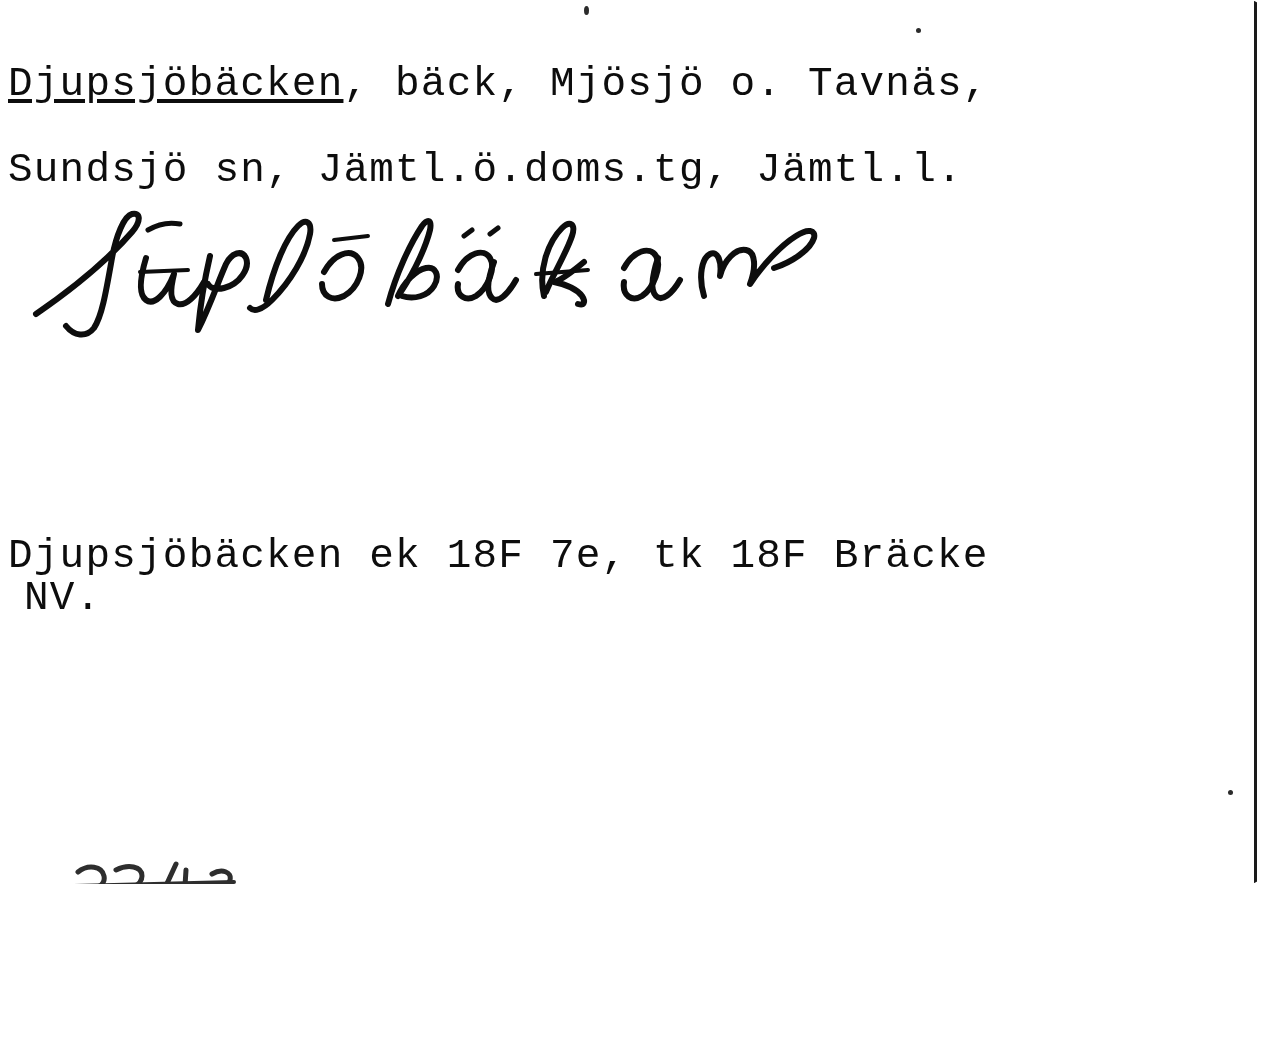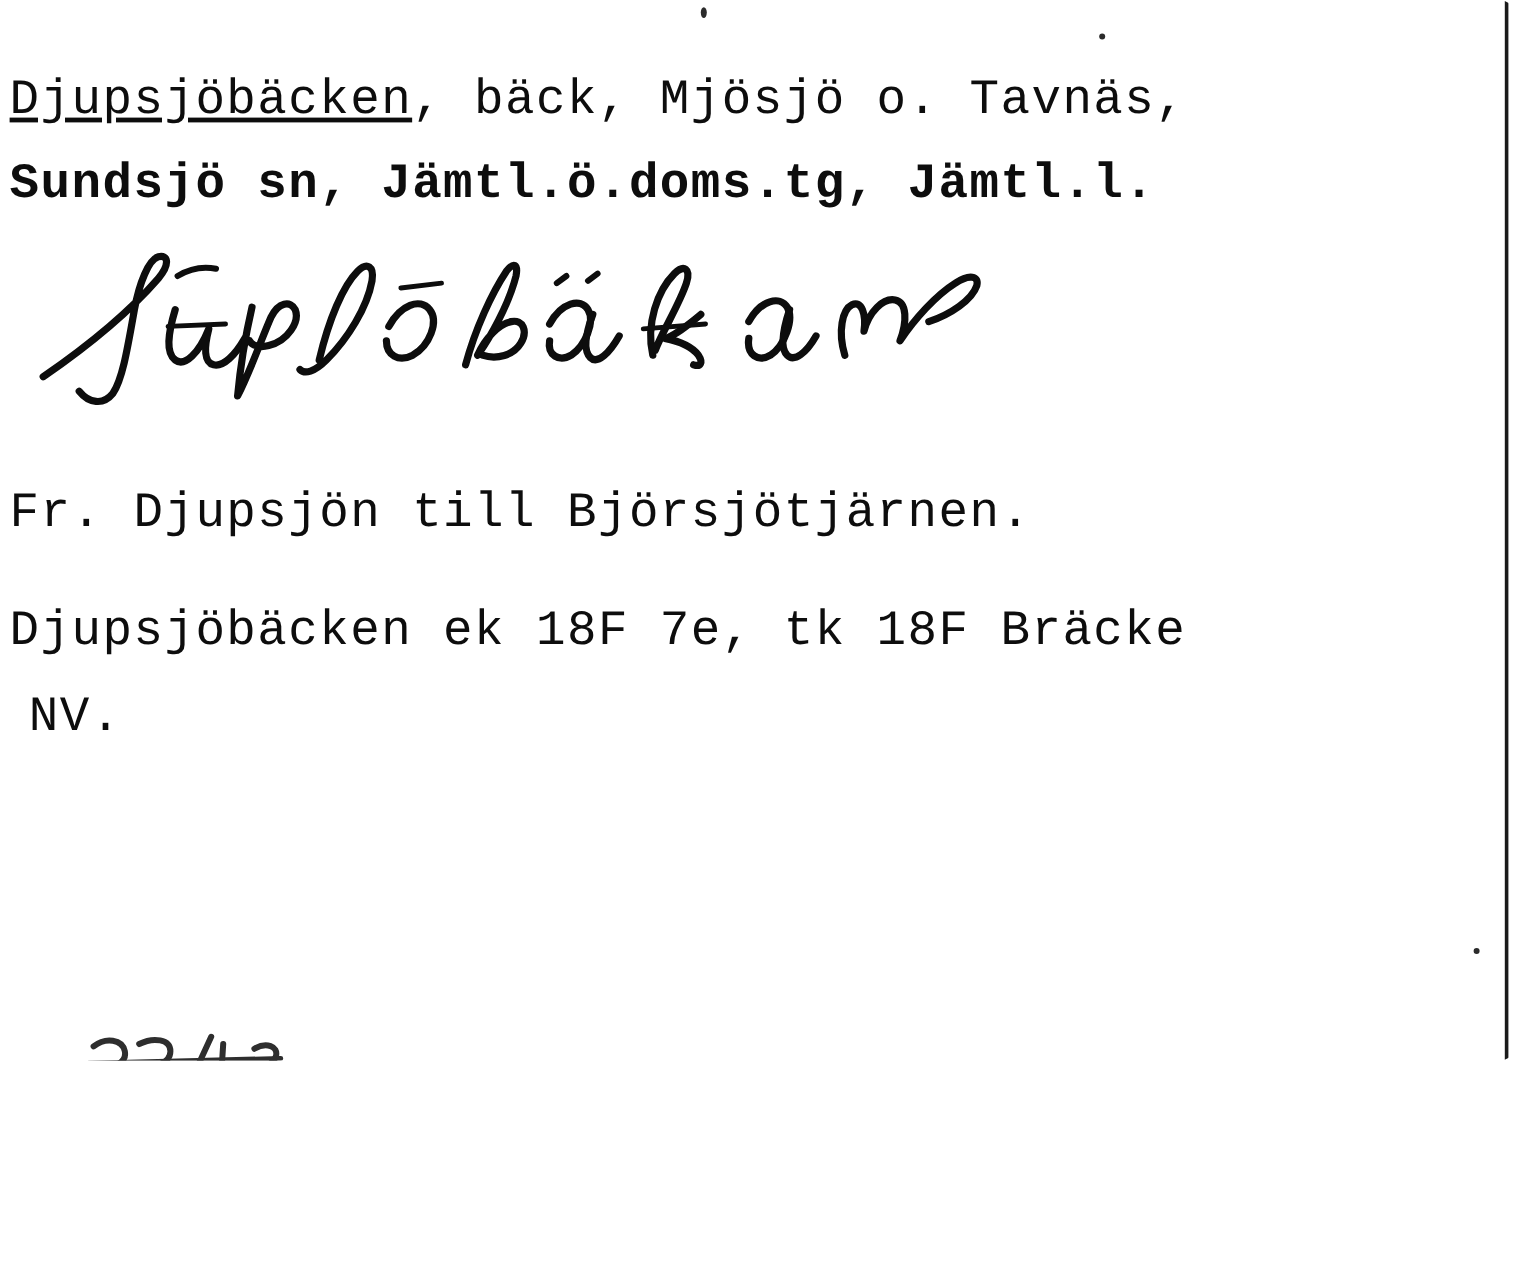--- a/index.html
+++ b/index.html
@@ -39,23 +39,23 @@
   .typed {
     position: absolute;
     font-family: "Liberation Mono", monospace;
     color: #0d0d0d;
     font-size: 41px;
     letter-spacing: 1.2px;
     white-space: pre;
     line-height: 1.0;
   }
   .typed.headword-line { top: 64px; left: 8px; }
-  .typed.line2 { top: 134px; left: 8px; font-weight: bold; }
+  .typed.line2 { top: 150px; left: 8px; }
   .typed.line3 { top: 408px; left: 8px; }
-  .typed.line4 { top: 507px; left: 8px; }
+  .typed.line4 { top: 536px; left: 8px; }
   .typed.line5 { top: 578px; left: 24px; }
   .typed.signature { top: 812px; left: 434px; }
 
   .headword {
     text-decoration: underline;
     text-underline-offset: 4px;
   }
 
   
   .handwritten {
@@ -123,21 +123,20 @@
         <path d="M508 78 L560 74" stroke-width="4"></path>
 
         <path d="M596 72 C606 54 622 50 628 60 C634 70 626 92 614 100 C604 106 594 100 596 86"></path>
         <path d="M630 62 C624 80 622 94 628 100 C634 106 644 98 652 84"></path>
 
         <path d="M676 100 C670 80 674 62 682 58 C690 54 694 66 692 80 C696 64 708 52 718 54 C728 56 728 72 722 88 C734 70 752 50 768 40 C780 32 788 34 786 42 C782 54 764 66 746 72"></path>
       </g>
     </svg>
   </div>
 
-  <div class="typed line3">Fr. Djupsjön till Björsjötjärnen.</div>
   <div class="typed line4">Djupsjöbäcken ek 18F 7e, tk 18F Bräcke</div>
   <div class="typed line5">NV.</div>
 
 
   <div class="archive-num">
     <svg viewBox="0 0 190 60" width="190" height="60" aria-hidden="true">
       <g fill="none" stroke="#2e2e2e" stroke-width="5" stroke-linecap="round" stroke-linejoin="round">
         <path d="M6 16 C16 8 30 10 32 20 C34 30 22 34 14 32 C24 34 34 40 30 48 C26 54 14 54 8 48"></path>
         <path d="M44 14 C56 8 70 10 70 20 C70 30 56 34 48 32 C58 34 70 40 66 48 C62 54 50 54 44 48"></path>
         <path d="M104 8 L92 34 L124 32"></path>

